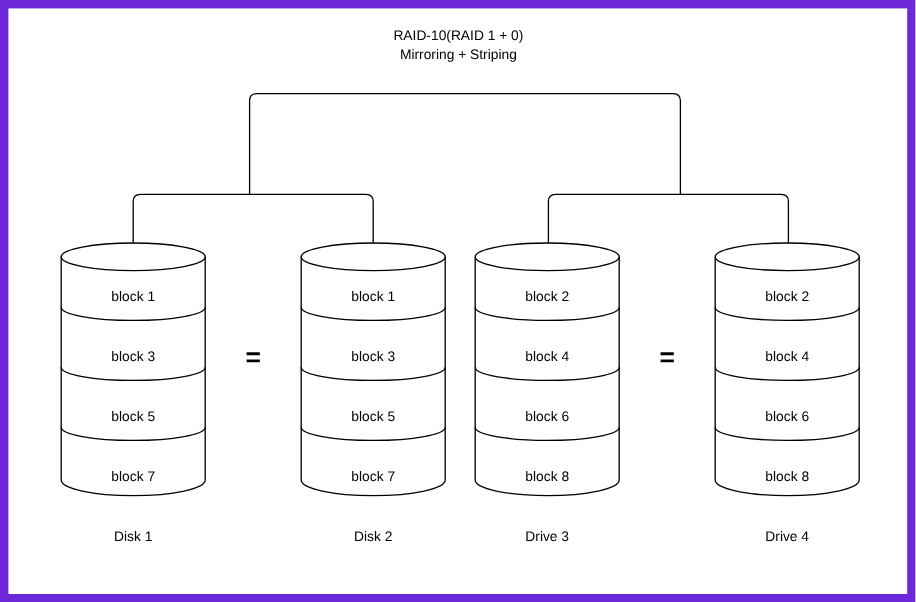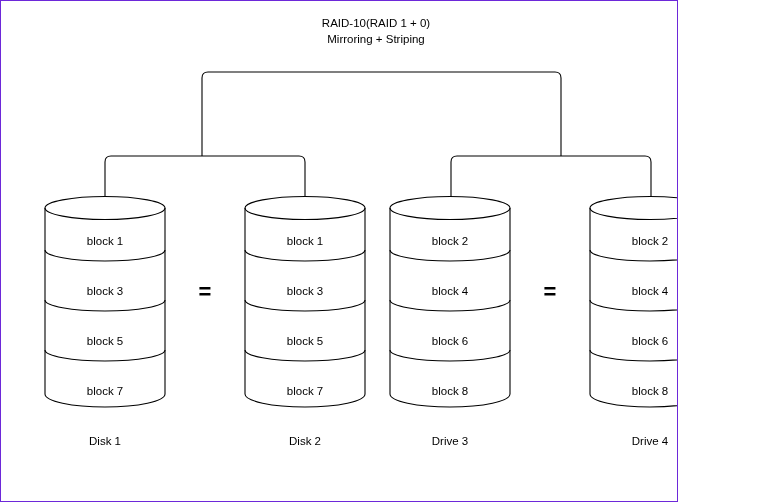--- a/index.html
+++ b/index.html
@@ -3,25 +3,25 @@
 <meta charset="utf-8">
 <title>RAID-10 Diagram</title>
 <style>
   html, body {
     margin: 0;
     padding: 0;
     background: #ffffff;
   }
   #canvas {
     position: relative;
-    width: 678px;
+    width: 763px;
     height: 502px;
     background: #ffffff;
     box-sizing: border-box;
-    border: 1px solid #6d28d9;
+    border: 7px solid #6d28d9;
     overflow: hidden;
     font-family: "Liberation Sans", sans-serif;
   }
   #diagram-svg {
     position: absolute;
     left: 0;
     top: 0;
     width: 763px;
     height: 502px;
     display: block;

